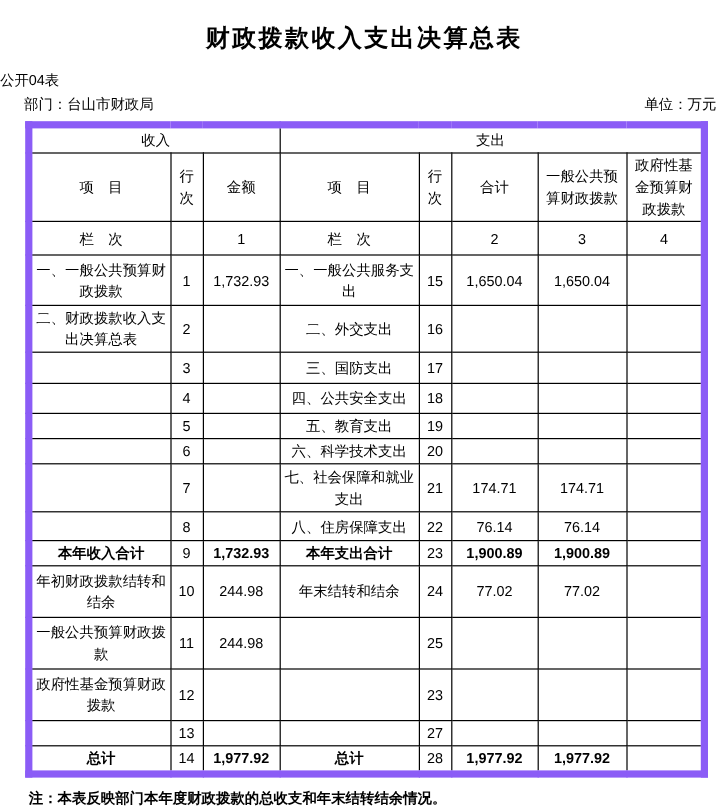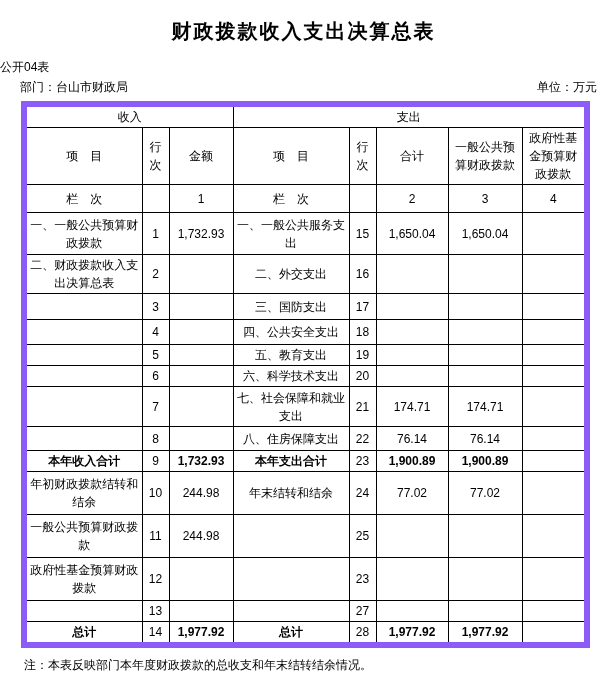--- a/index.html
+++ b/index.html
@@ -27,21 +27,21 @@
     border:1px solid #000;font-size:12px;line-height:1.5;
     padding:1px 2px;vertical-align:middle;overflow:hidden;
     word-break:break-all;text-align:center;
   }
   td.item{text-align:left;padding-left:5px;}
   td.amt{text-align:right;padding-right:7px;}
   .b{font-weight:bold;}
   .ctr{text-align:center !important;padding-left:2px !important;}
   td.hdr{text-align:center;padding:1px 6px;}
   .footnote{
-    font-size:12px;font-weight:normal;padding:9px 0 0 24px;
+    font-size:12px;font-weight:bold;padding:9px 0 0 24px;
   }
 </style>
 </head>
 <body>
 
 <div class="title">财政拨款收入支出决算总表</div>
 <div class="code-line">公开04表</div>
 <div class="meta-line">
   <span>部门：台山市财政局</span>
   <span>单位：万元</span>

